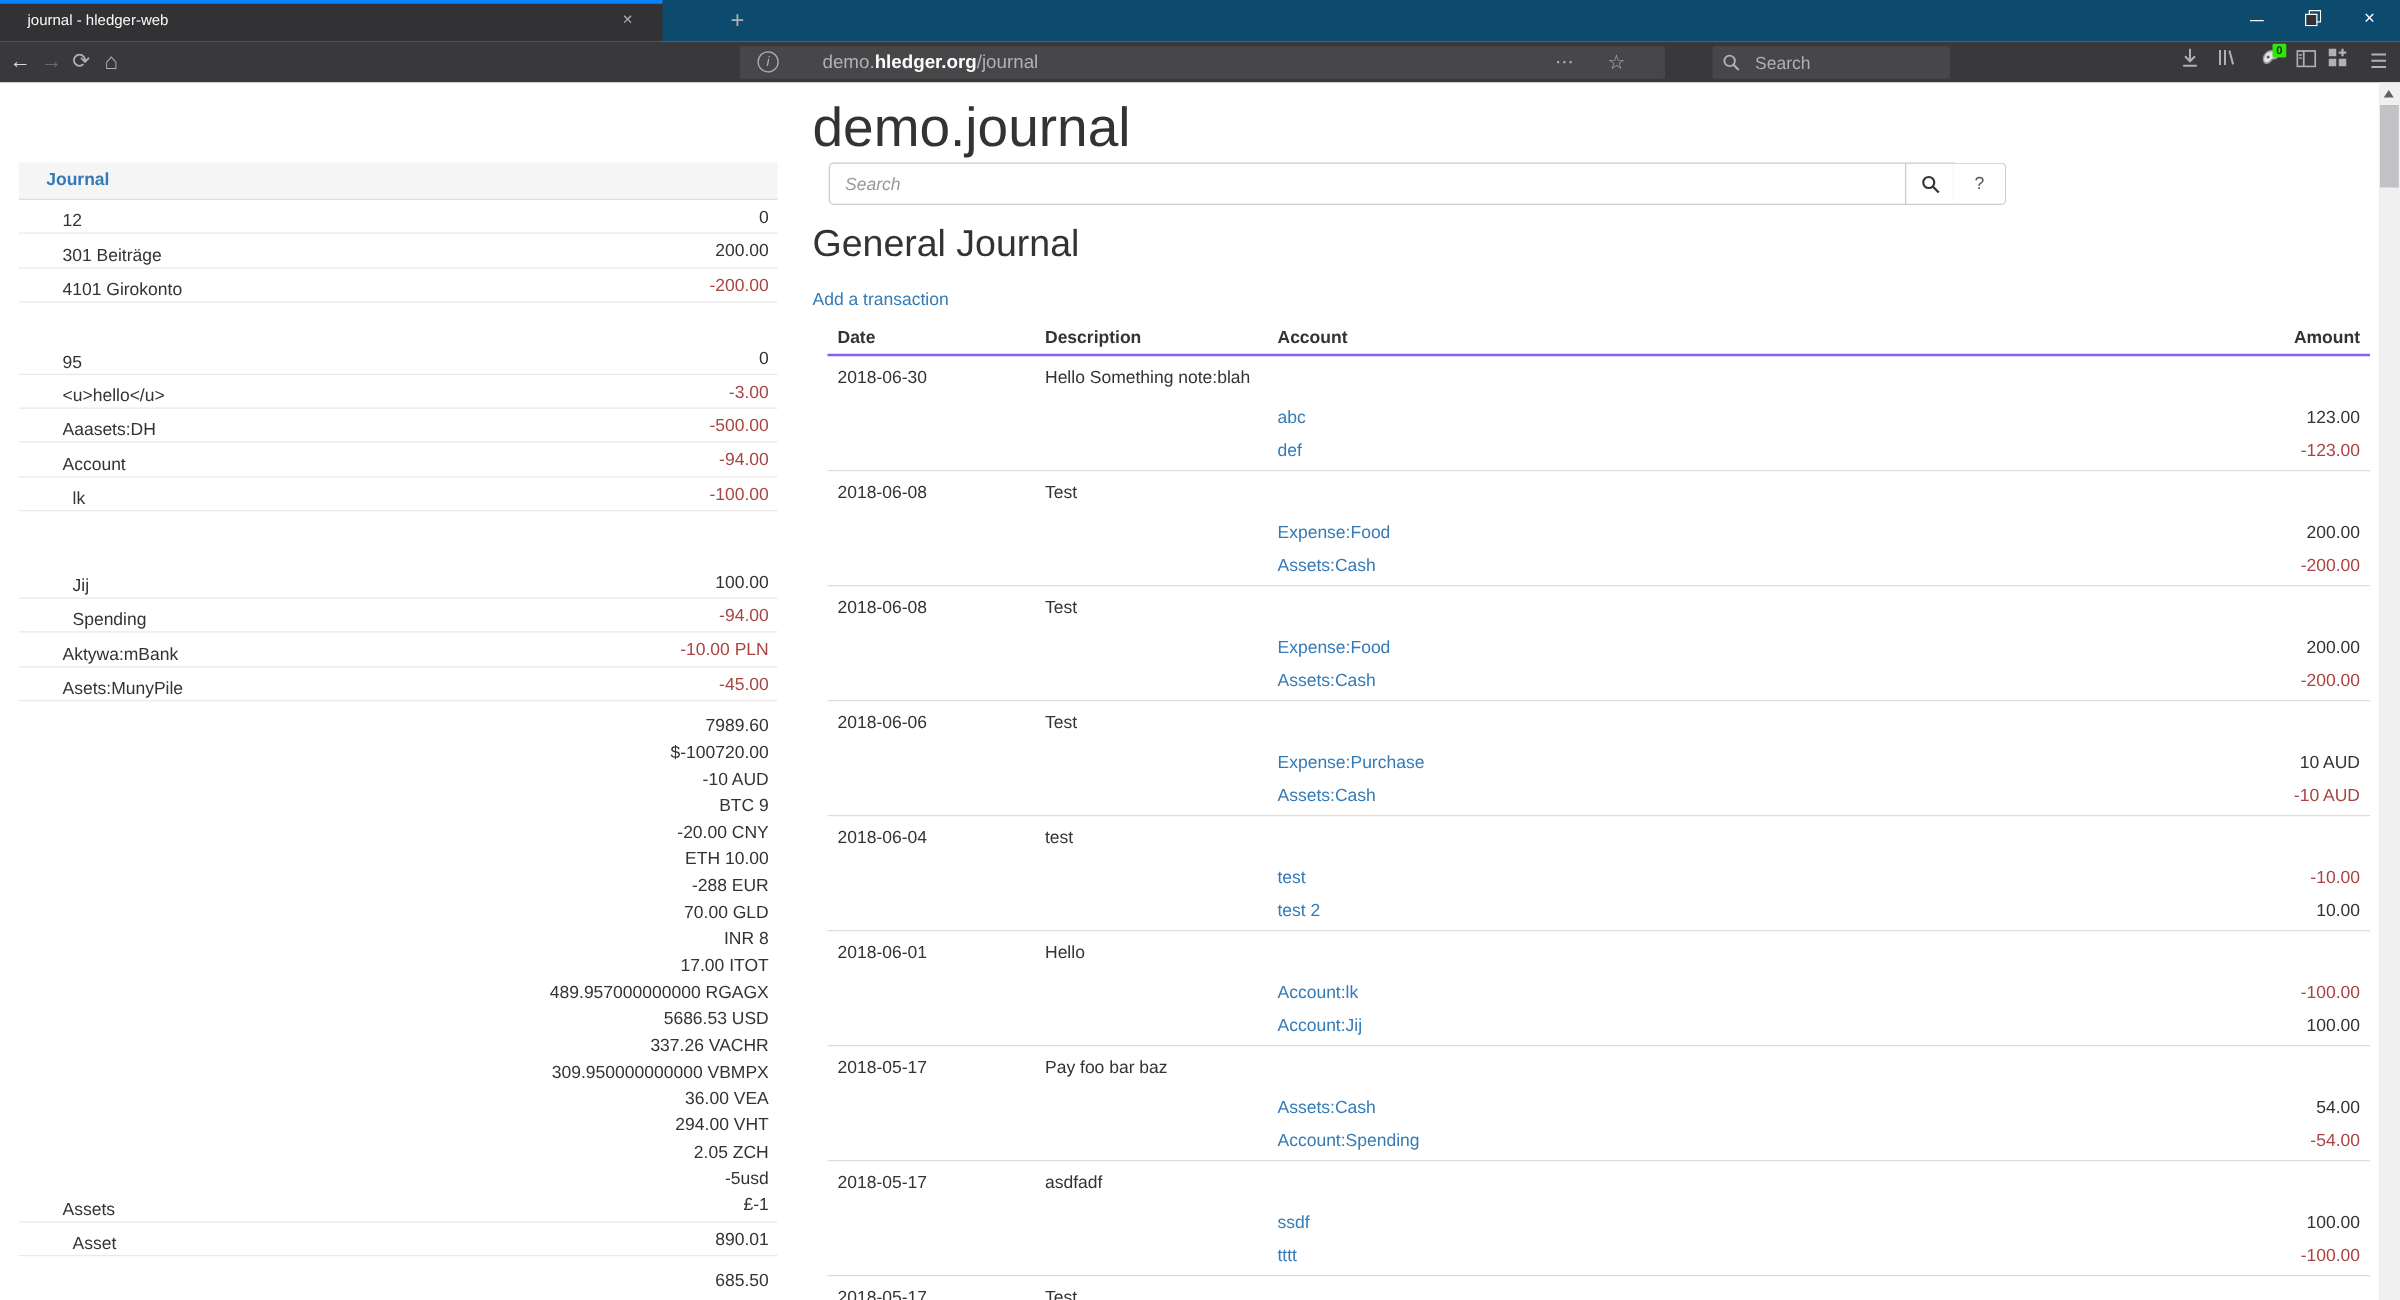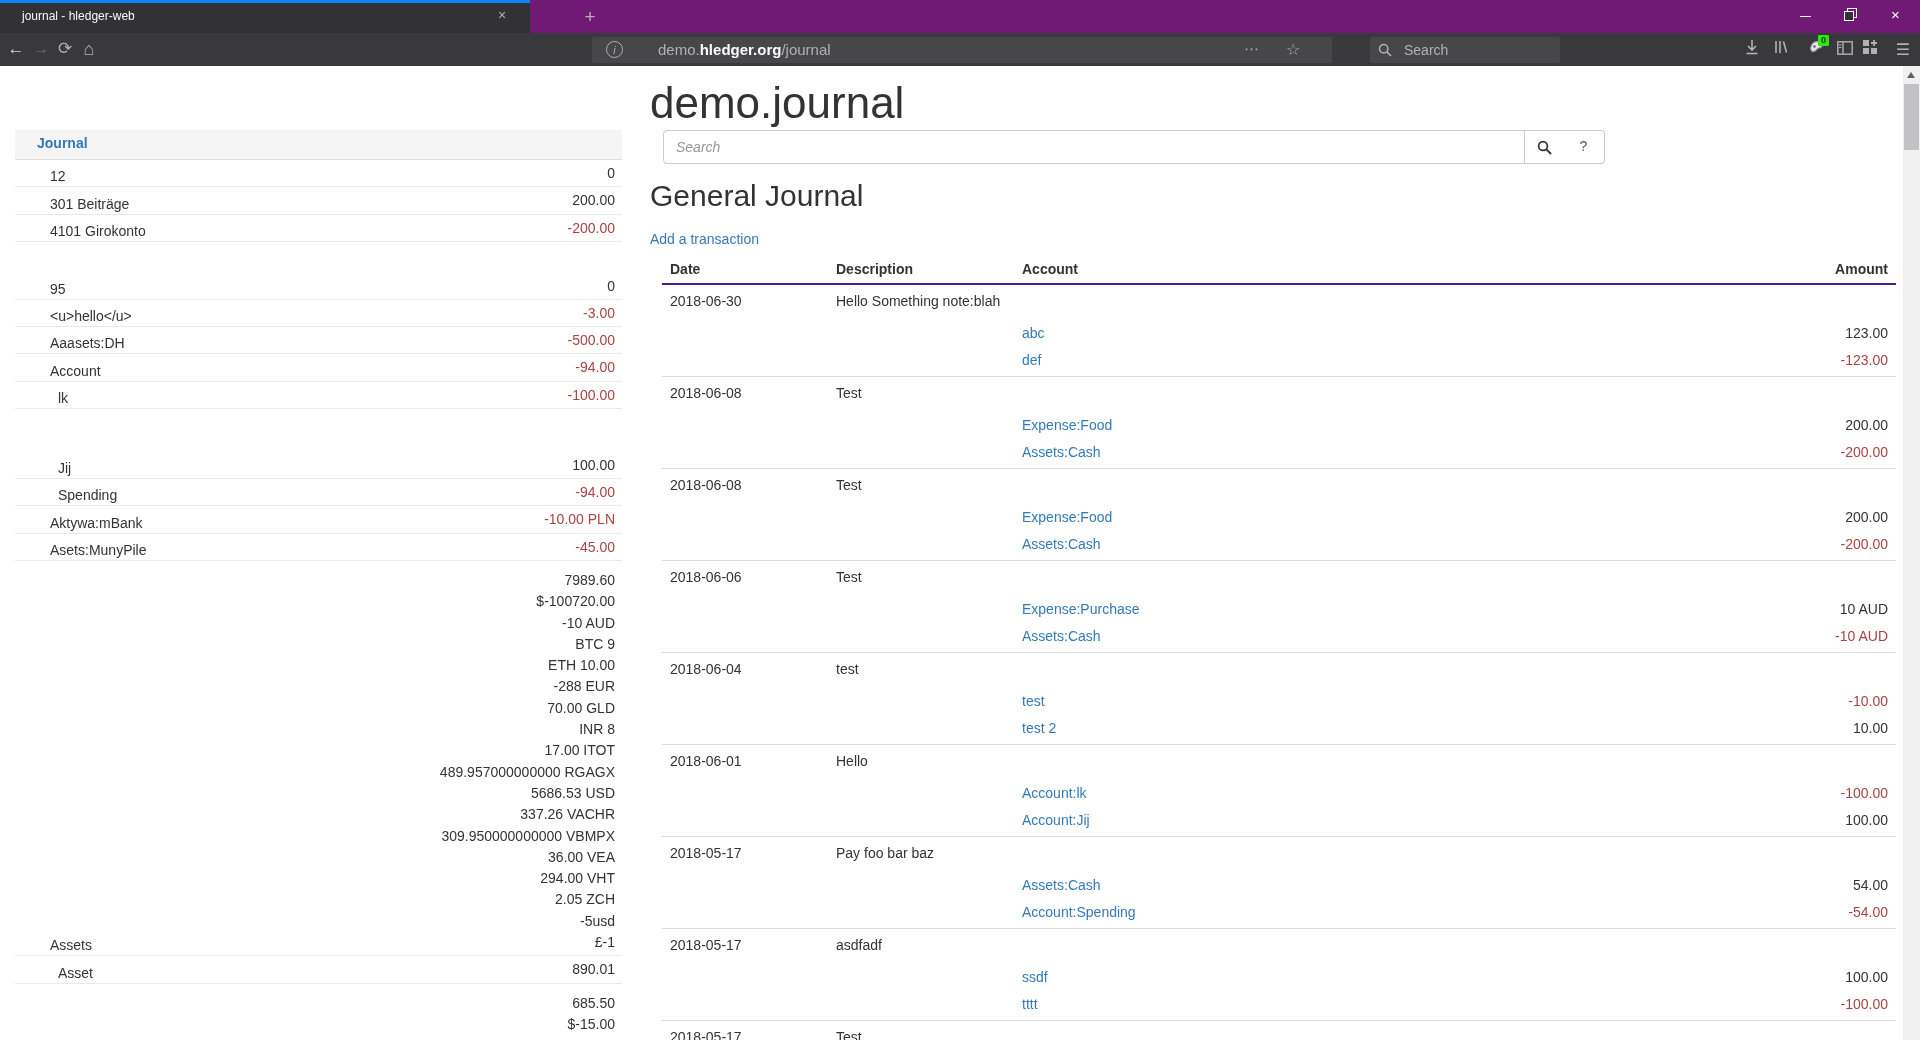--- a/index.html
+++ b/index.html
@@ -1,20 +1,20 @@
 <!DOCTYPE html>
 <html><head>
 <meta charset="utf-8">
 <style>
   * { margin:0; padding:0; box-sizing:border-box; }
   html,body { width:1920px; height:1040px; overflow:hidden; background:#fff;
               font-family:"Liberation Sans", sans-serif; }
 
   
-  .titlebar { position:absolute; left:0; top:0; width:1920px; height:33px; background:#701a75; }
+  .titlebar { position:absolute; left:0; top:0; width:1920px; height:33px; background:#0c4a6e; }
   .tab { position:absolute; left:0; top:0; width:530px; height:33px; background:#323234; }
   .tab-accent { position:absolute; left:0; top:0; width:530px; height:3px; background:#0a84ff; }
   .tab-title { position:absolute; left:22px; top:9px; font-size:12px; color:#f9f9fa; }
   .tab-close { position:absolute; left:498px; top:7px; font-size:14px; color:#b1b1b3; cursor:default; }
   .newtab { position:absolute; left:575px; top:4px; width:30px; height:26px; color:#b1b1b3;
             font-size:19px; text-align:center; line-height:25px; }
   .winbtn { position:absolute; top:0; width:45px; height:30px; color:#f9f9fa; text-align:center; }
   .win-min  { left:1783px; } .win-rest { left:1828px; } .win-close { left:1873px; }
   .win-min span { display:inline-block; width:11px; border-top:1px solid #f9f9fa; margin-top:16px; }
   .win-rest svg { margin-top:8px; }
@@ -70,21 +70,21 @@
          font-size:14px; text-align:center; }
   .btn-glass { left:861px; width:40px; }
   .btn-help  { left:900px; width:42px; border-left:none; border-radius:0 4px 4px 0; color:#555; padding-top:7px; }
   .btn-glass svg { margin-top:9px; }
   .main-h2 { position:absolute; left:650px; top:113px; font-size:30px; font-weight:500; color:#333; }
   .add-link { position:absolute; left:650px; top:165px; font-size:14px; color:#337ab7; text-decoration:none; }
 
   .txn-table { position:absolute; left:662px; top:189px; width:1234px; }
   .txn-row { display:grid; grid-template-columns:166px 186px 1fr 240px; }
   .txn-row > div { padding:0 8px; }
-  .thead { font-weight:bold; padding-bottom:6px; border-bottom:2px solid #4c1d95; }
+  .thead { font-weight:bold; padding-bottom:6px; border-bottom:2px solid #8b5cf6; }
   .thead > div { padding-top:6px; }
   .c-amt { text-align:right; }
   .txn { border-top:1px solid #ddd; }
   .txn:first-of-type { border-top:none; }
   .txn-title { height:37px; } .txn-title > div { padding-top:8px; }
   .posting { height:27px; } .posting > div { padding-top:3px; }
   .acct-link { color:#337ab7; text-decoration:none; }
 </style>
 </head>
 <body>
@@ -483,20 +483,21 @@
           </div>
   </div>
 
   <div class="acct-row">
     <a href="#" class="acct-name" style="padding-left: 35px;">Assets</a>
     <div class="acct-amts multi">
             <div>7989.60</div>
             <div>$-100720.00</div>
             <div>-10 AUD</div>
             <div>BTC 9</div>
+            <div>-20.00 CNY</div>
             <div>ETH 10.00</div>
             <div>-288 EUR</div>
             <div>70.00 GLD</div>
             <div>INR 8</div>
             <div>17.00 ITOT</div>
             <div>489.957000000000 RGAGX</div>
             <div>5686.53 USD</div>
             <div>337.26 VACHR</div>
             <div>309.950000000000 VBMPX</div>
             <div>36.00 VEA</div>

